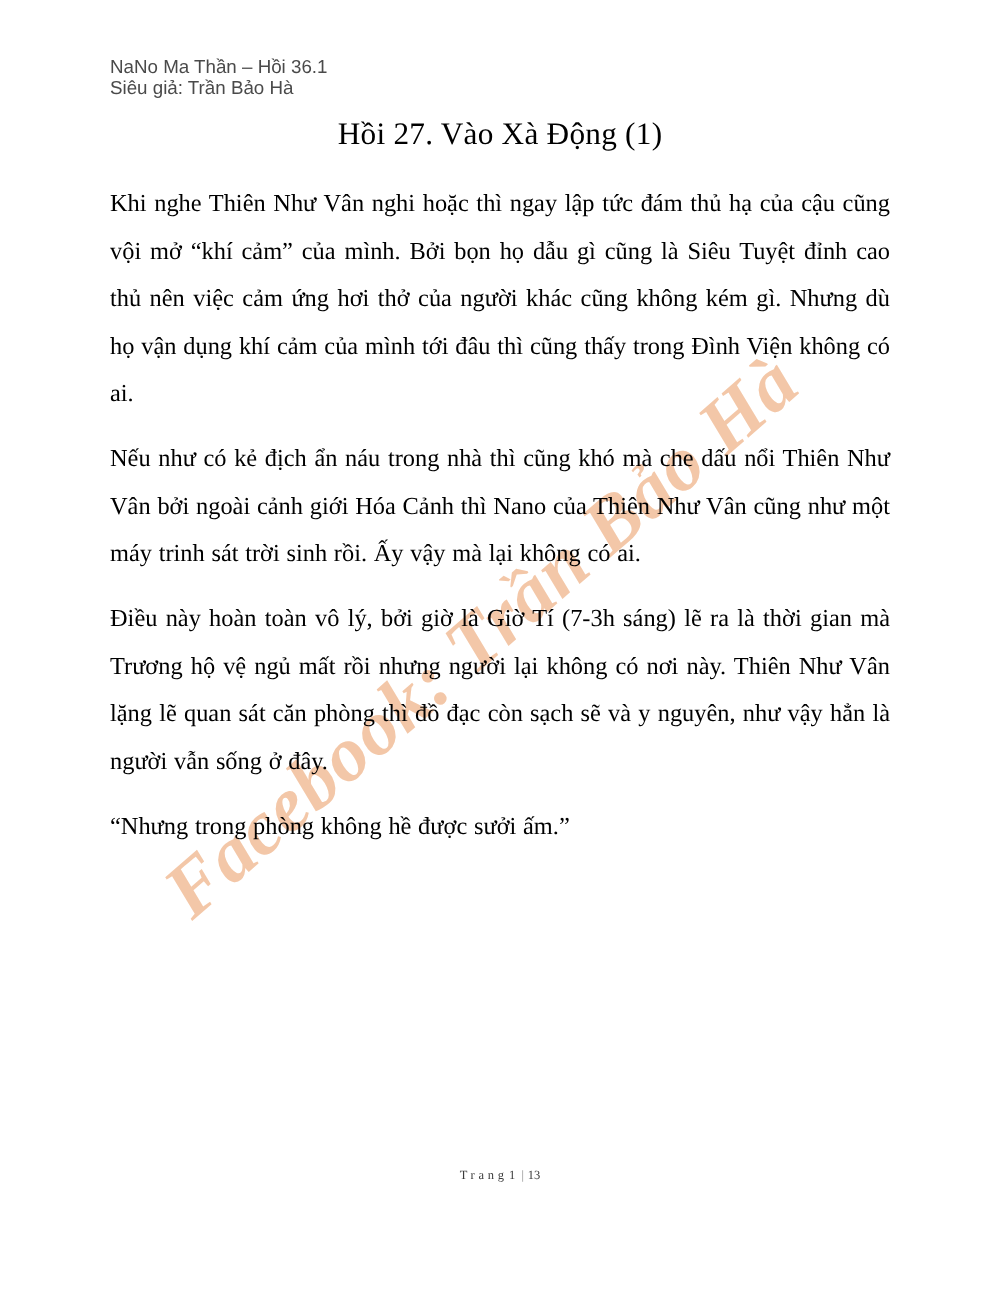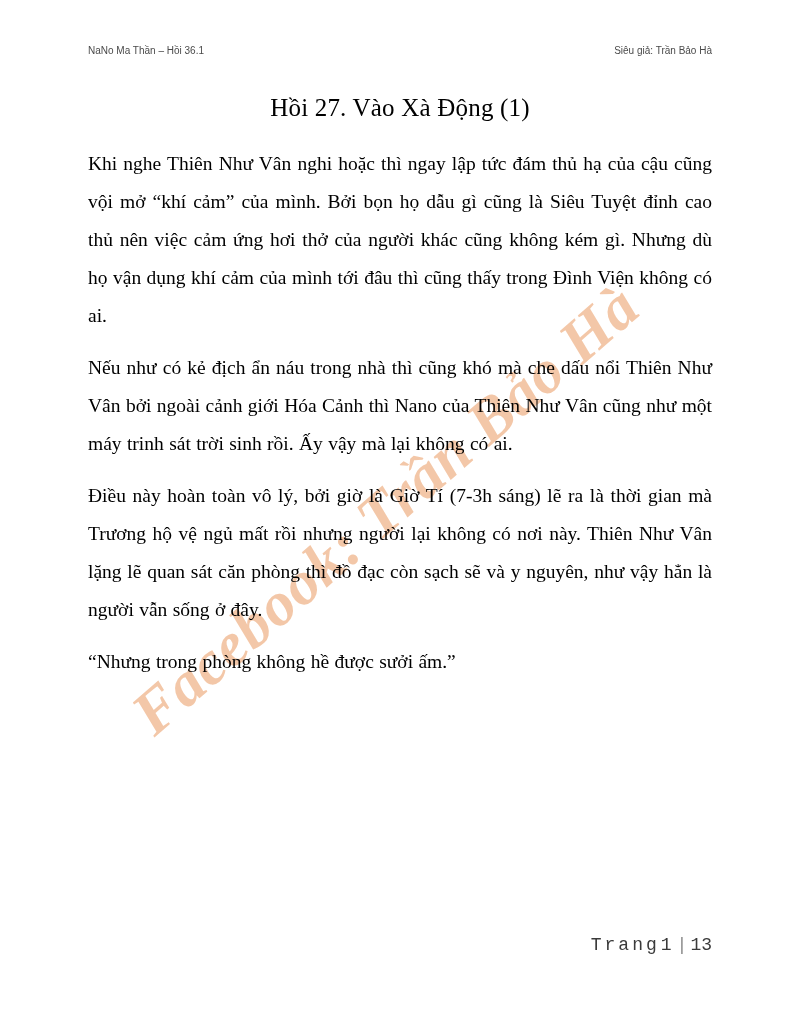--- a/index.html
+++ b/index.html
@@ -54,23 +54,24 @@
   
   #header {
     position: absolute;
     left: 88px;
     top: 45px;
     width: 624px;
     display: flex;
     justify-content: space-between;
     align-items: baseline;
     font-family: "Liberation Sans", "DejaVu Sans", sans-serif;
-    font-size: 10px;
+    font-size: 15px;
     color: #4a4a4a;
     z-index: 3;
+    flex-direction: column;
   }
   #header .hdr-left  { white-space: nowrap; }
   #header .hdr-right { white-space: nowrap; }
 
   
   #content {
     position: absolute;
     left: 88px;
     top: 92px;
     width: 624px;
@@ -93,23 +94,23 @@
     word-spacing: 0.5px;
   }
   .para:last-child { margin-bottom: 0; }
 
   
   #footer {
     position: absolute;
     left: 88px;
     top: 935px;
     width: 624px;
-    text-align: right;
-    font-family: Liberation Mono, monospace;
-    font-size: 18px;
+    text-align: center;
+    font-family: Liberation Serif, serif;
+    font-size: 10px;
     color: #3a3a3a;
     z-index: 3;
   }
   #footer .trang-word {
     letter-spacing: 3px;
     color: #3a3a3a;
   }
   #footer .page-current { margin: 0 2px 0 1px; }
   #footer .page-sep { margin: 0 3px; color: #8a8a8a; }
   #footer .page-total { color: #3a3a3a; }

